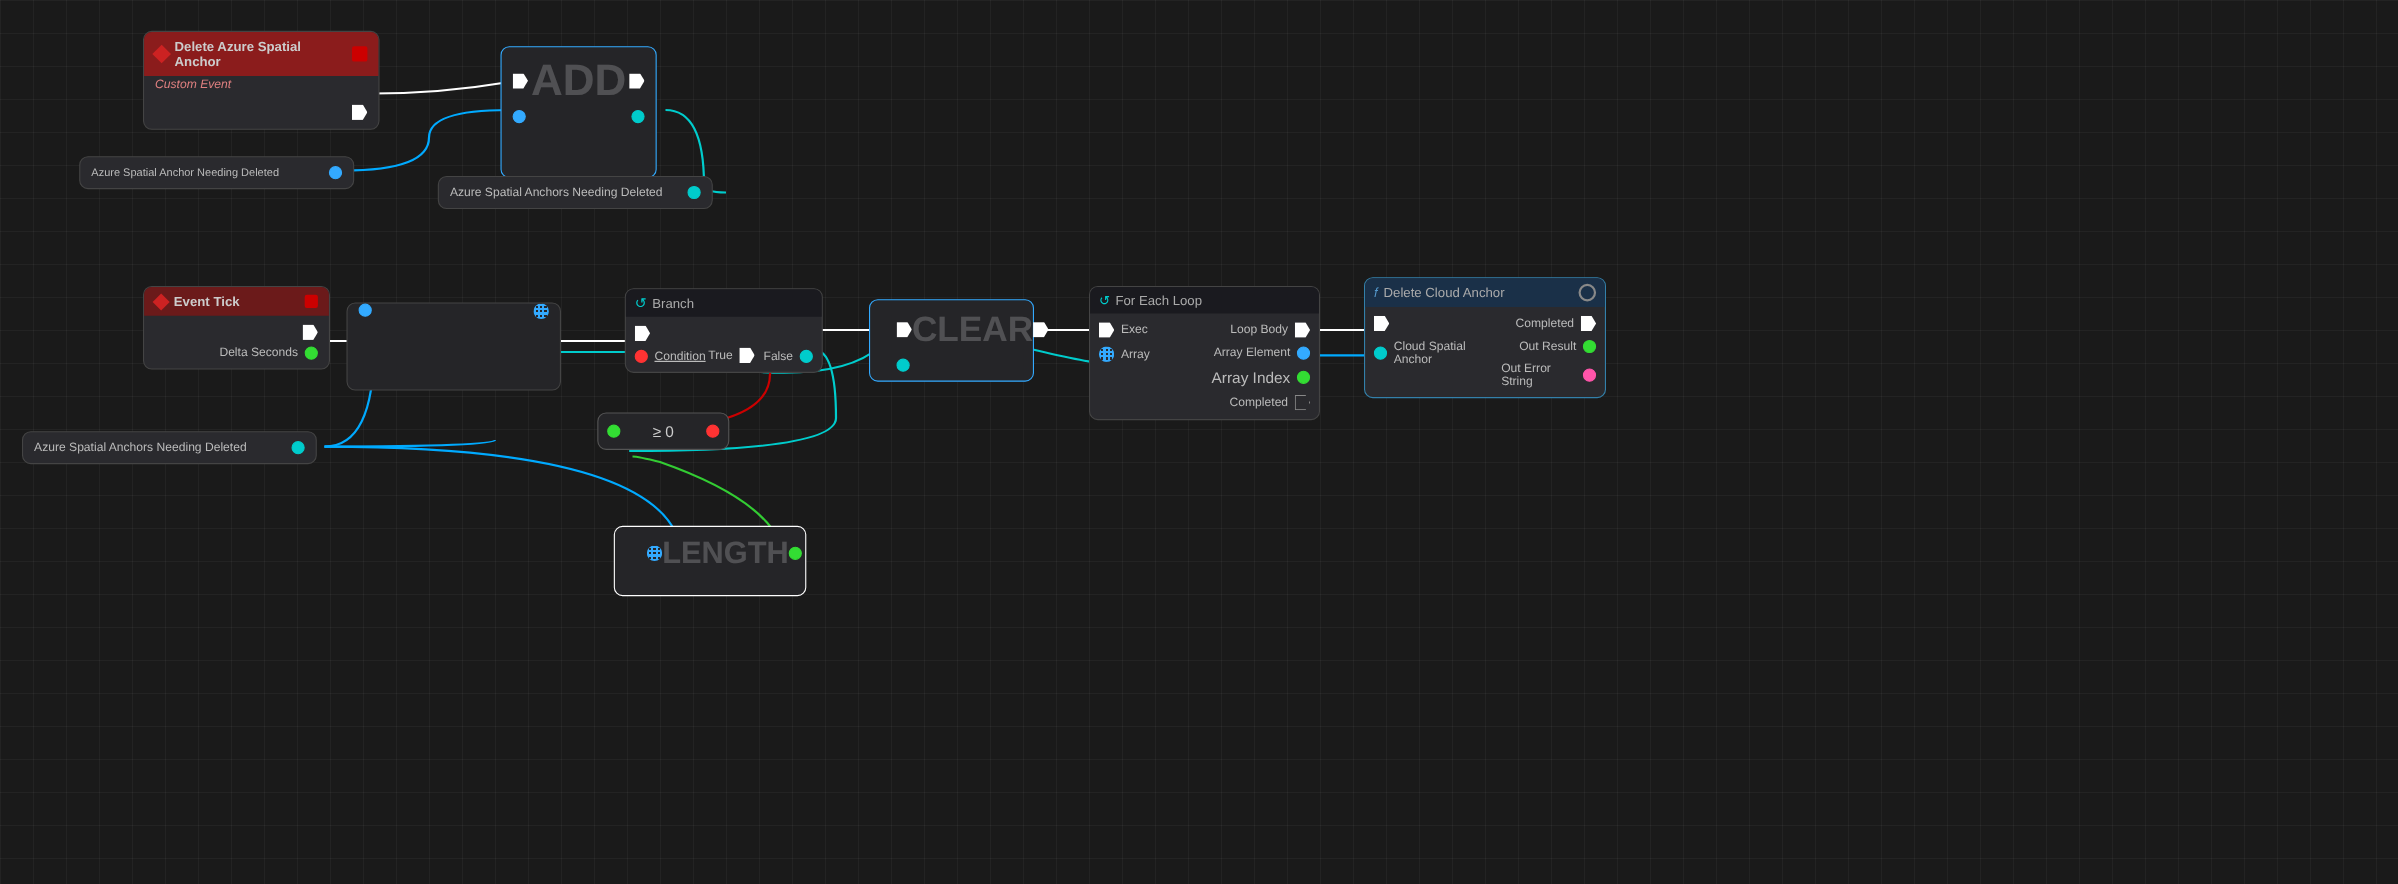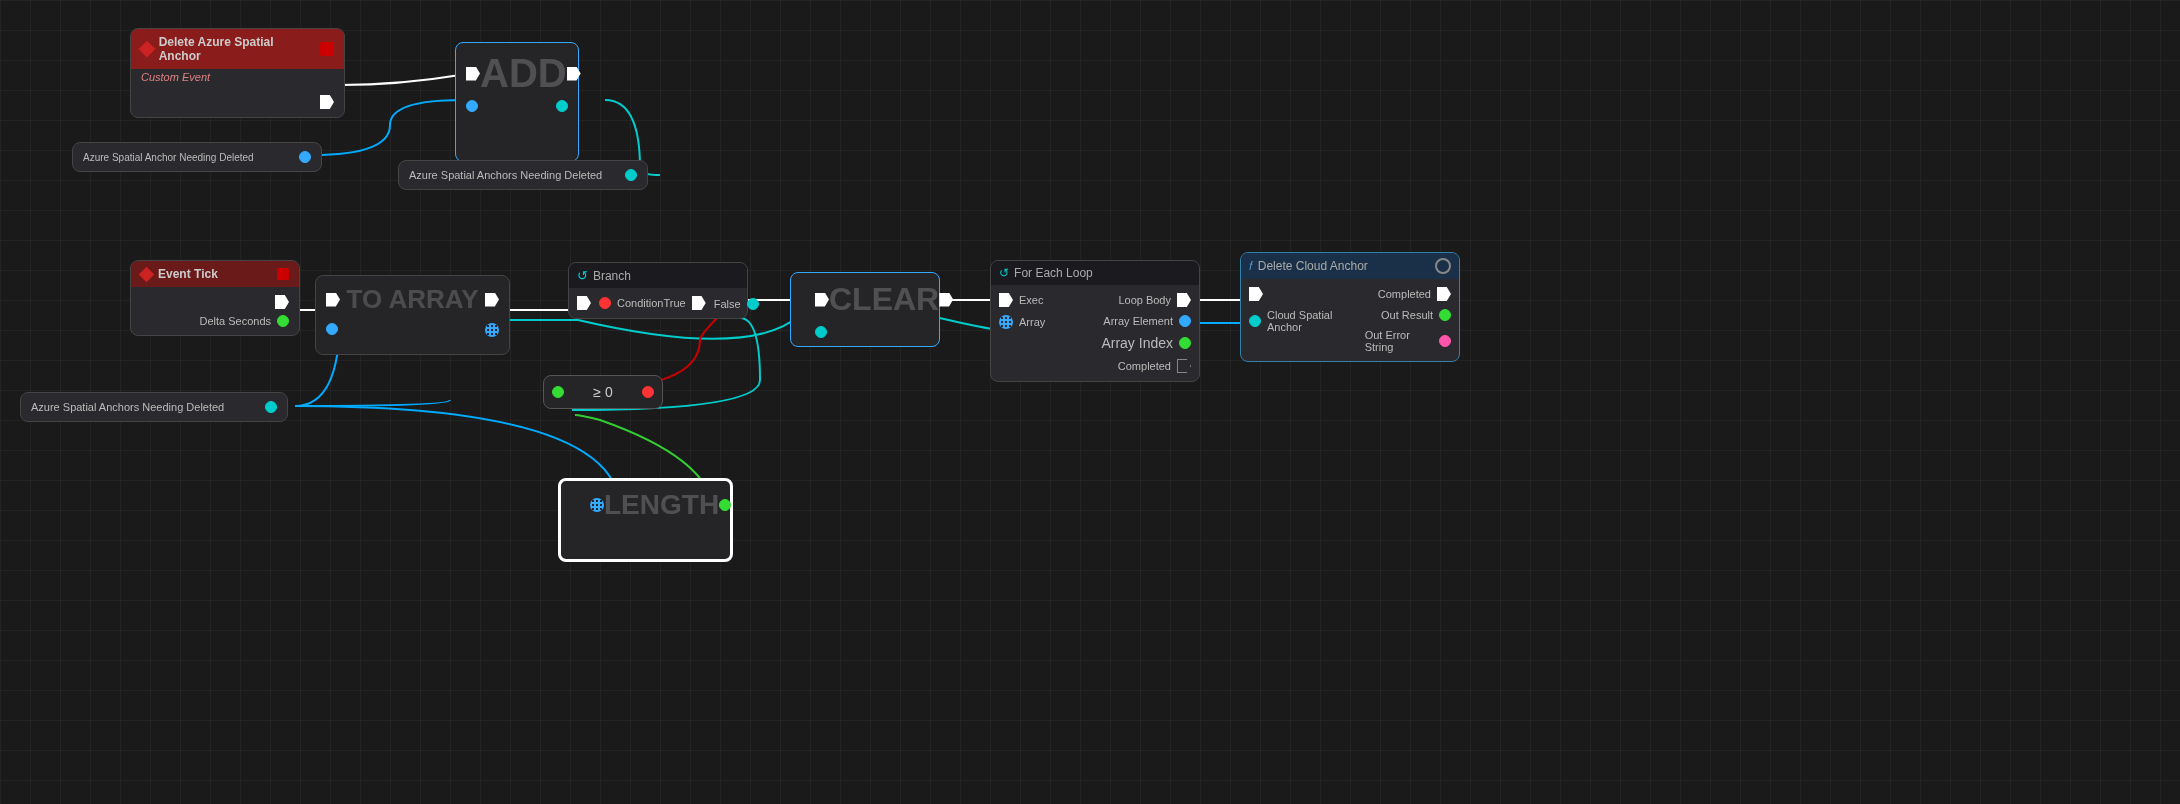--- a/index.html
+++ b/index.html
@@ -178,21 +178,21 @@
     <span class="red-sq" style="margin-left:auto;"></span>
   </div>
   <div style="padding:2px 10px 4px; font-size:11px; color:#e08080; font-style:italic;">Custom Event</div>
   <div class="node-body">
     <div class="node-row right">
       <span class="pin pin-exec"></span>
     </div>
   </div>
 </div>
 
-<div class="big-node" style="left:455px; top:42px; width:124px; height:120px; background:#252528; border:1px solid #3af;">
+<div class="big-node" style="left:455px; top:42px; width:142px; height:120px; background:#252528; border:1px solid #3af;">
   <div style="display:flex; align-items:center; padding:8px 10px 0;">
     <span class="pin pin-exec"></span>
     <span style="font-size:40px; font-weight:900; color:rgba(255,255,255,0.2); margin: 0 auto;">ADD</span>
     <span class="pin pin-exec"></span>
   </div>
   <div style="display:flex; justify-content:space-between; padding:4px 10px 8px;">
     <span class="pin pin-blue"></span>
     <span class="pin pin-teal"></span>
   </div>
 </div>
@@ -226,38 +226,33 @@
       <span class="pin pin-exec"></span>
     </div>
     <div class="node-row right">
       <span style="font-size:11px;">Delta Seconds</span>
       <span class="pin pin-green"></span>
     </div>
   </div>
 </div>
 
 <div class="big-node" style="left:315px; top:275px; width:195px; height:80px;">
-  <div style="display:flex; align-items:center; padding:8px 10px;">
-    <span class="pin pin-exec"></span>
-    <span style="font-size:26px; font-weight:900; color:rgba(255,255,255,0.18); margin:0 auto;">TO ARRAY</span>
-    <span class="pin pin-exec"></span>
-  </div>
   <div style="display:flex; justify-content:space-between; padding:0 10px 6px;">
     <span class="pin pin-blue"></span>
     <span class="pin pin-grid"></span>
   </div>
 </div>
 
 <div class="node" style="left:568px; top:262px; width:180px;">
   <div class="node-title-bar">
     <span style="color:#00cccc; font-size:13px;">↺</span>
     <span>Branch</span>
   </div>
   <div class="node-body" style="flex-direction:row; justify-content:space-between; gap:0; padding:8px;">
-    <div style="display:flex;flex-direction:row;gap:8px;">
+    <div style="display:flex;flex-direction:column;gap:8px;text-decoration:underline;">
       <div class="node-row">
         <span class="pin pin-exec"></span>
       </div>
       <div class="node-row">
         <span class="pin pin-red"></span>
         <span style="font-size:11px;">Condition</span>
       </div>
     </div>
     <div style="display:flex;flex-direction:row;gap:8px;align-items:flex-end;">
       <div class="node-row right">
@@ -366,19 +361,19 @@
 <div class="node" style="left:543px; top:375px; width:100px; background:#252528; border:1px solid #555;">
   <div class="node-body" style="padding:8px;">
     <div style="display:flex; justify-content:space-between; align-items:center;">
       <span class="pin pin-green"></span>
       <span style="font-size:14px; color:#ccc; margin:0 4px;">≥ 0</span>
       <span class="pin pin-red"></span>
     </div>
   </div>
 </div>
 
-<div class="big-node" style="left:558px; top:478px; width:175px; height:84px; border:3px solid #ffffff;padding-left:21px;">
+<div class="big-node" style="left:558px; top:478px; width:175px; height:64px; border:1px solid #ffffff;padding-left:21px;">
   <div style="display:flex; align-items:center; padding:8px 8px;">
     <span class="pin pin-grid"></span>
     <span style="font-size:28px; font-weight:900; color:rgba(255,255,255,0.2); margin:0 auto;">LENGTH</span>
     <span class="pin pin-green"></span>
   </div>
 </div>
 
 </body></html>

